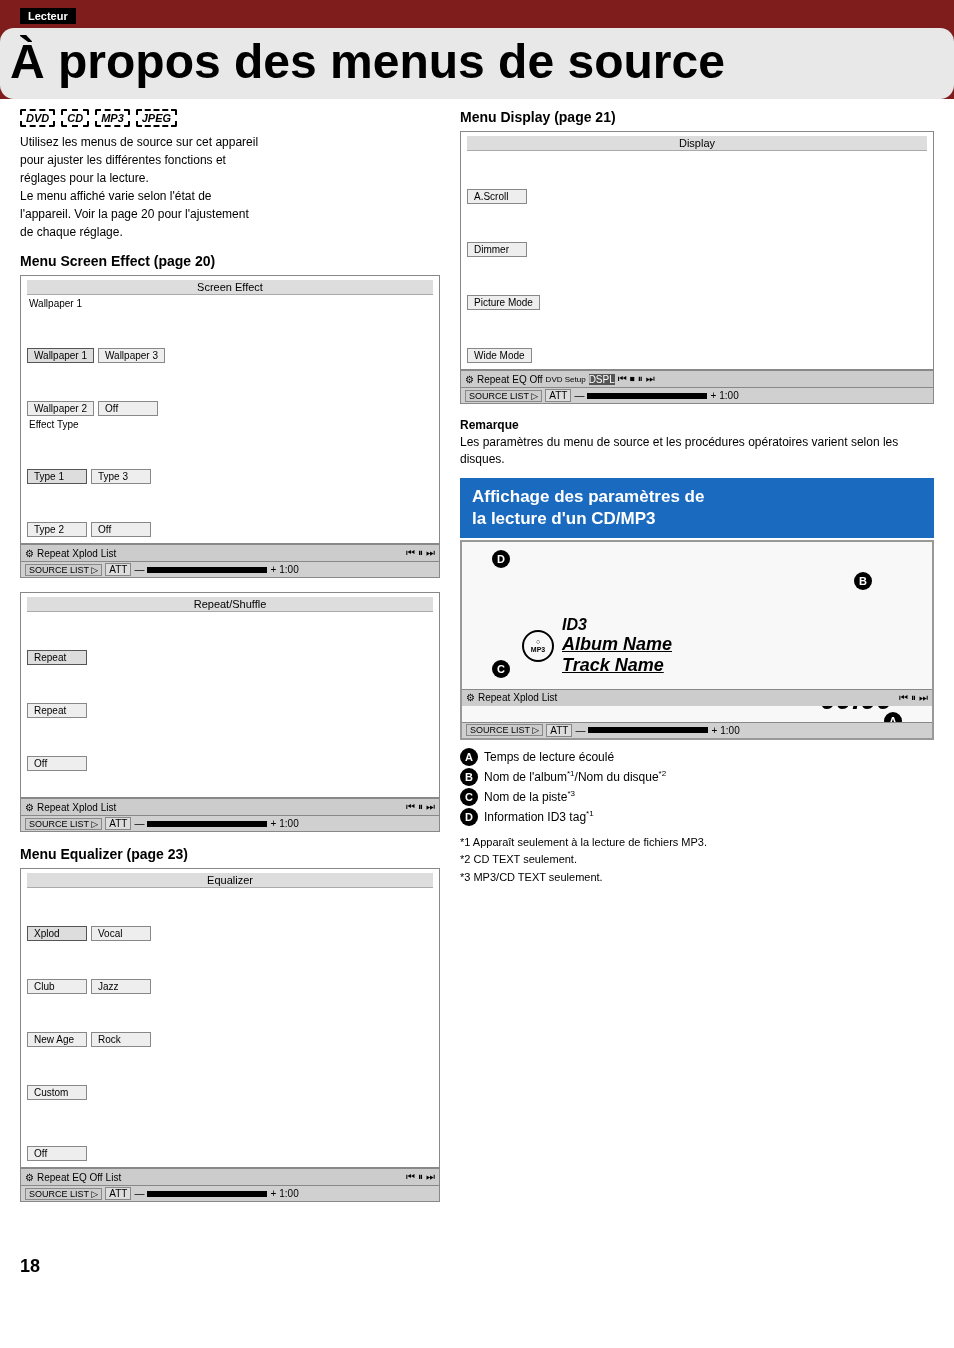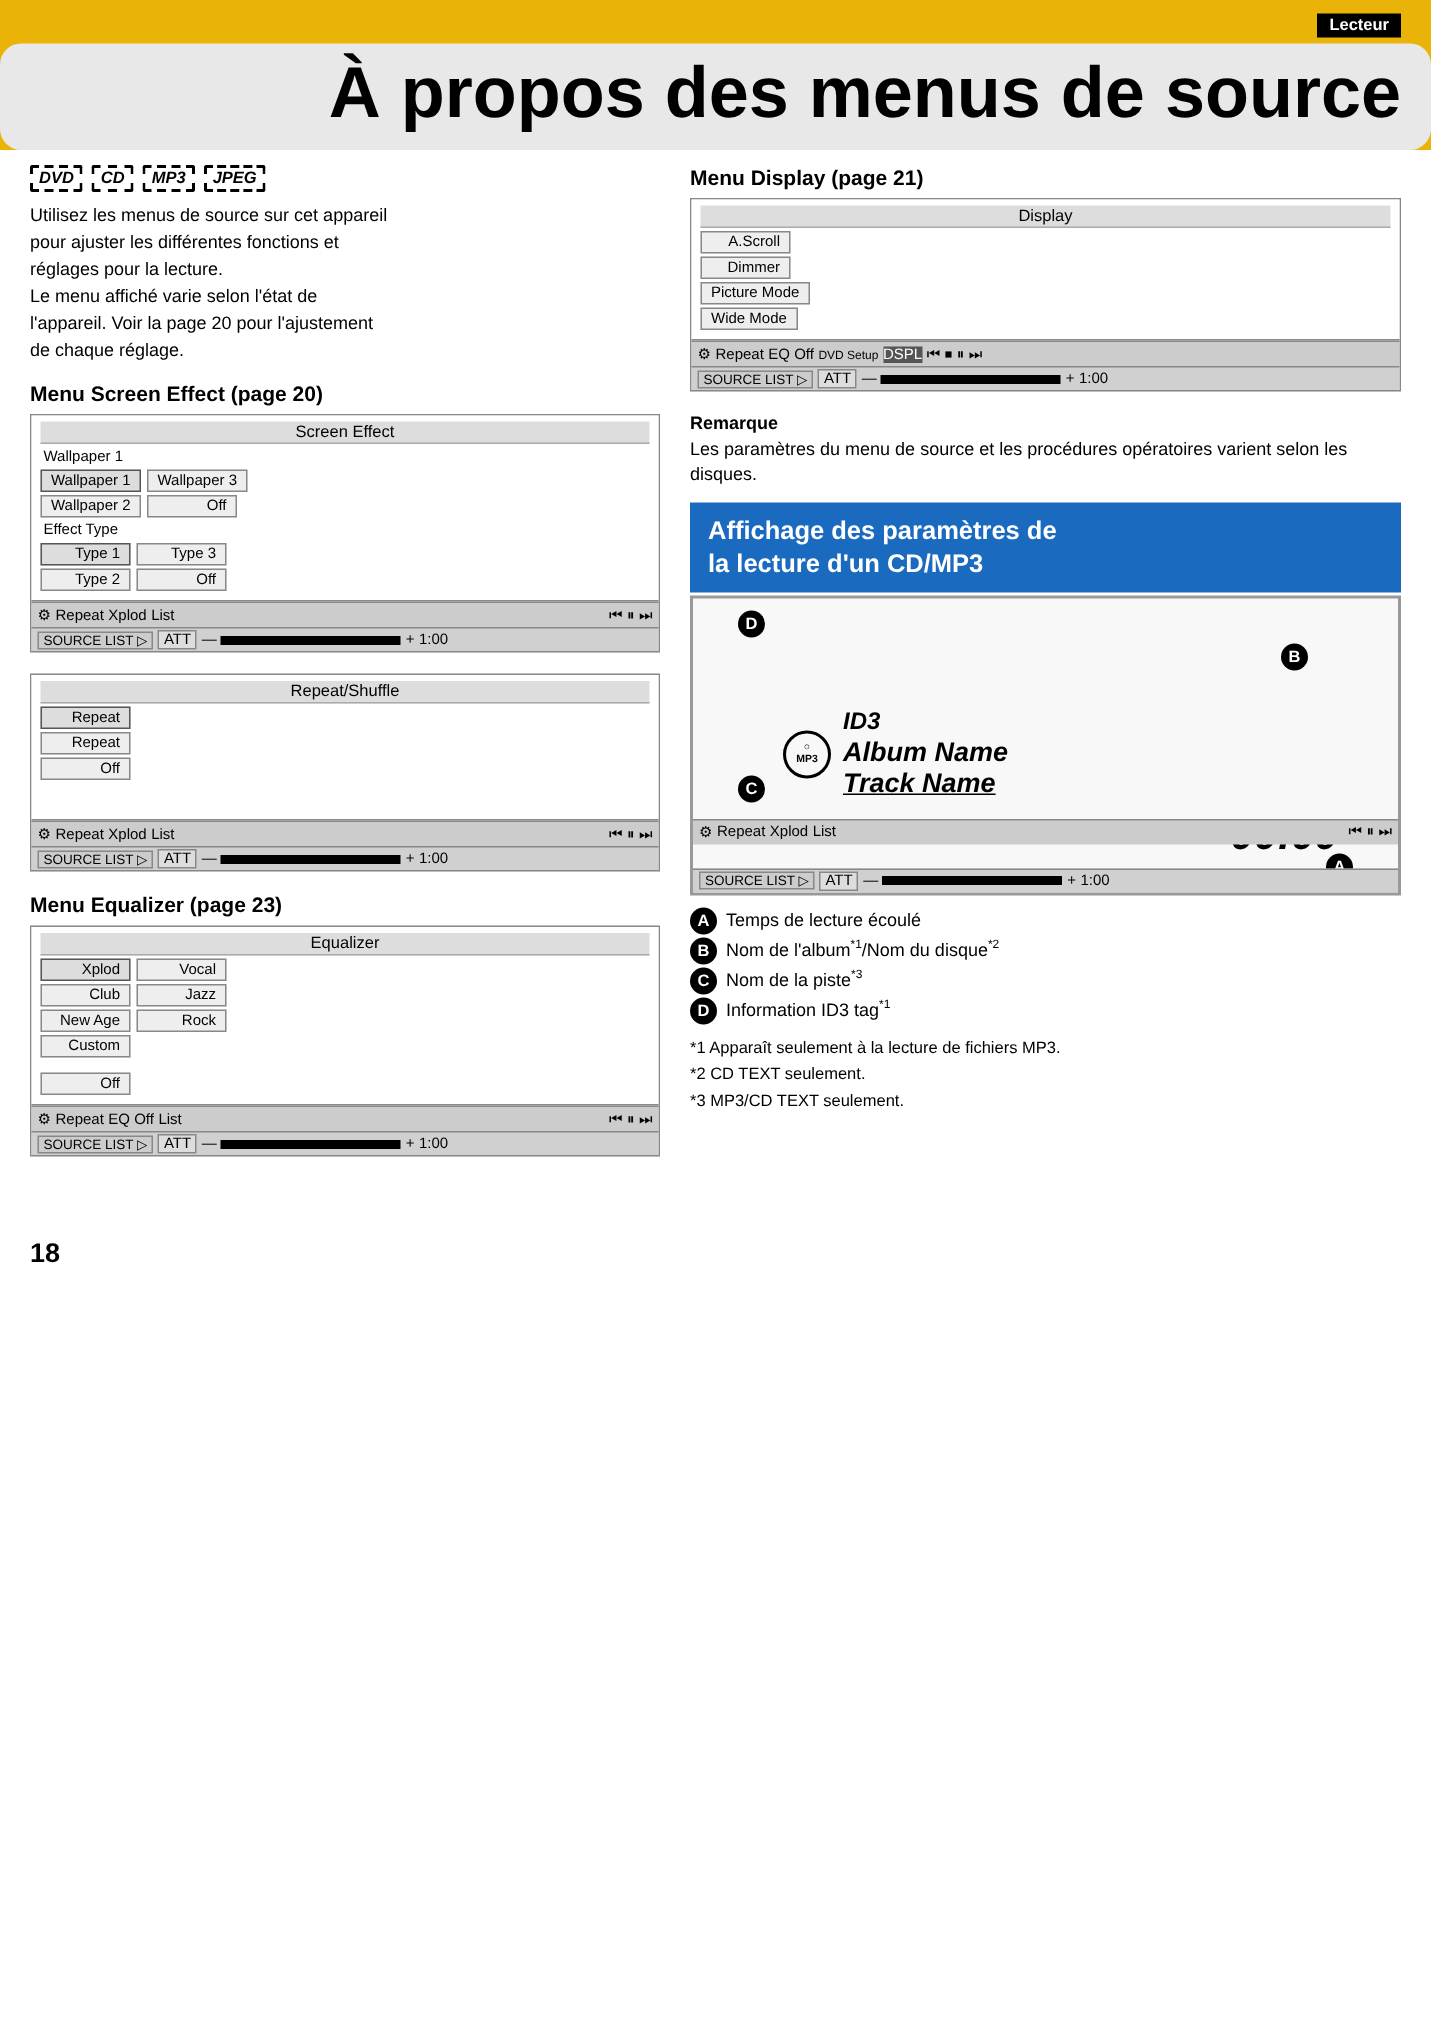--- a/index.html
+++ b/index.html
@@ -7,23 +7,22 @@
       font-family: Arial, sans-serif;
       background: #fff;
       width: 954px;
       min-height: 1348px;
       font-size: 13px;
       color: #000;
     }
 
     
     .page-header {
-      background: #eab308;
+      background: #7f1d1d;
       padding: 8px 20px 0 20px;
-      text-align: right;
     }
     .lecteur-label {
       background: #000;
       color: #fff;
       font-size: 11px;
       font-weight: bold;
       display: inline-block;
       padding: 2px 8px;
       margin-bottom: 4px;
     }
@@ -110,21 +109,22 @@
       display: flex;
       gap: 4px;
       margin: 2px 0;
     }
     .screen-btn {
       border: 1px solid #888;
       background: #eee;
       padding: 1px 6px;
       font-size: 10px;
       min-width: 60px;
-      text-align: right;
+      text-align: left;
+      margin-top: 36px;
     }
     .screen-btn.selected {
       background: #ddd;
       border-color: #555;
     }
     .screen-label {
       font-size: 10px;
       padding: 1px 2px;
     }
     .progress-bar {
@@ -204,20 +204,21 @@
     }
     .id3-text {
       font-size: 16px;
       font-style: italic;
       font-weight: bold;
     }
     .album-name-text {
       font-size: 18px;
       font-weight: bold;
       font-style: italic;
+      text-decoration: underline;
     }
     .track-name-text {
       font-size: 18px;
       font-weight: bold;
       font-style: italic;
       text-decoration: underline;
     }
     .time-display {
       font-size: 28px;
       font-weight: bold;

